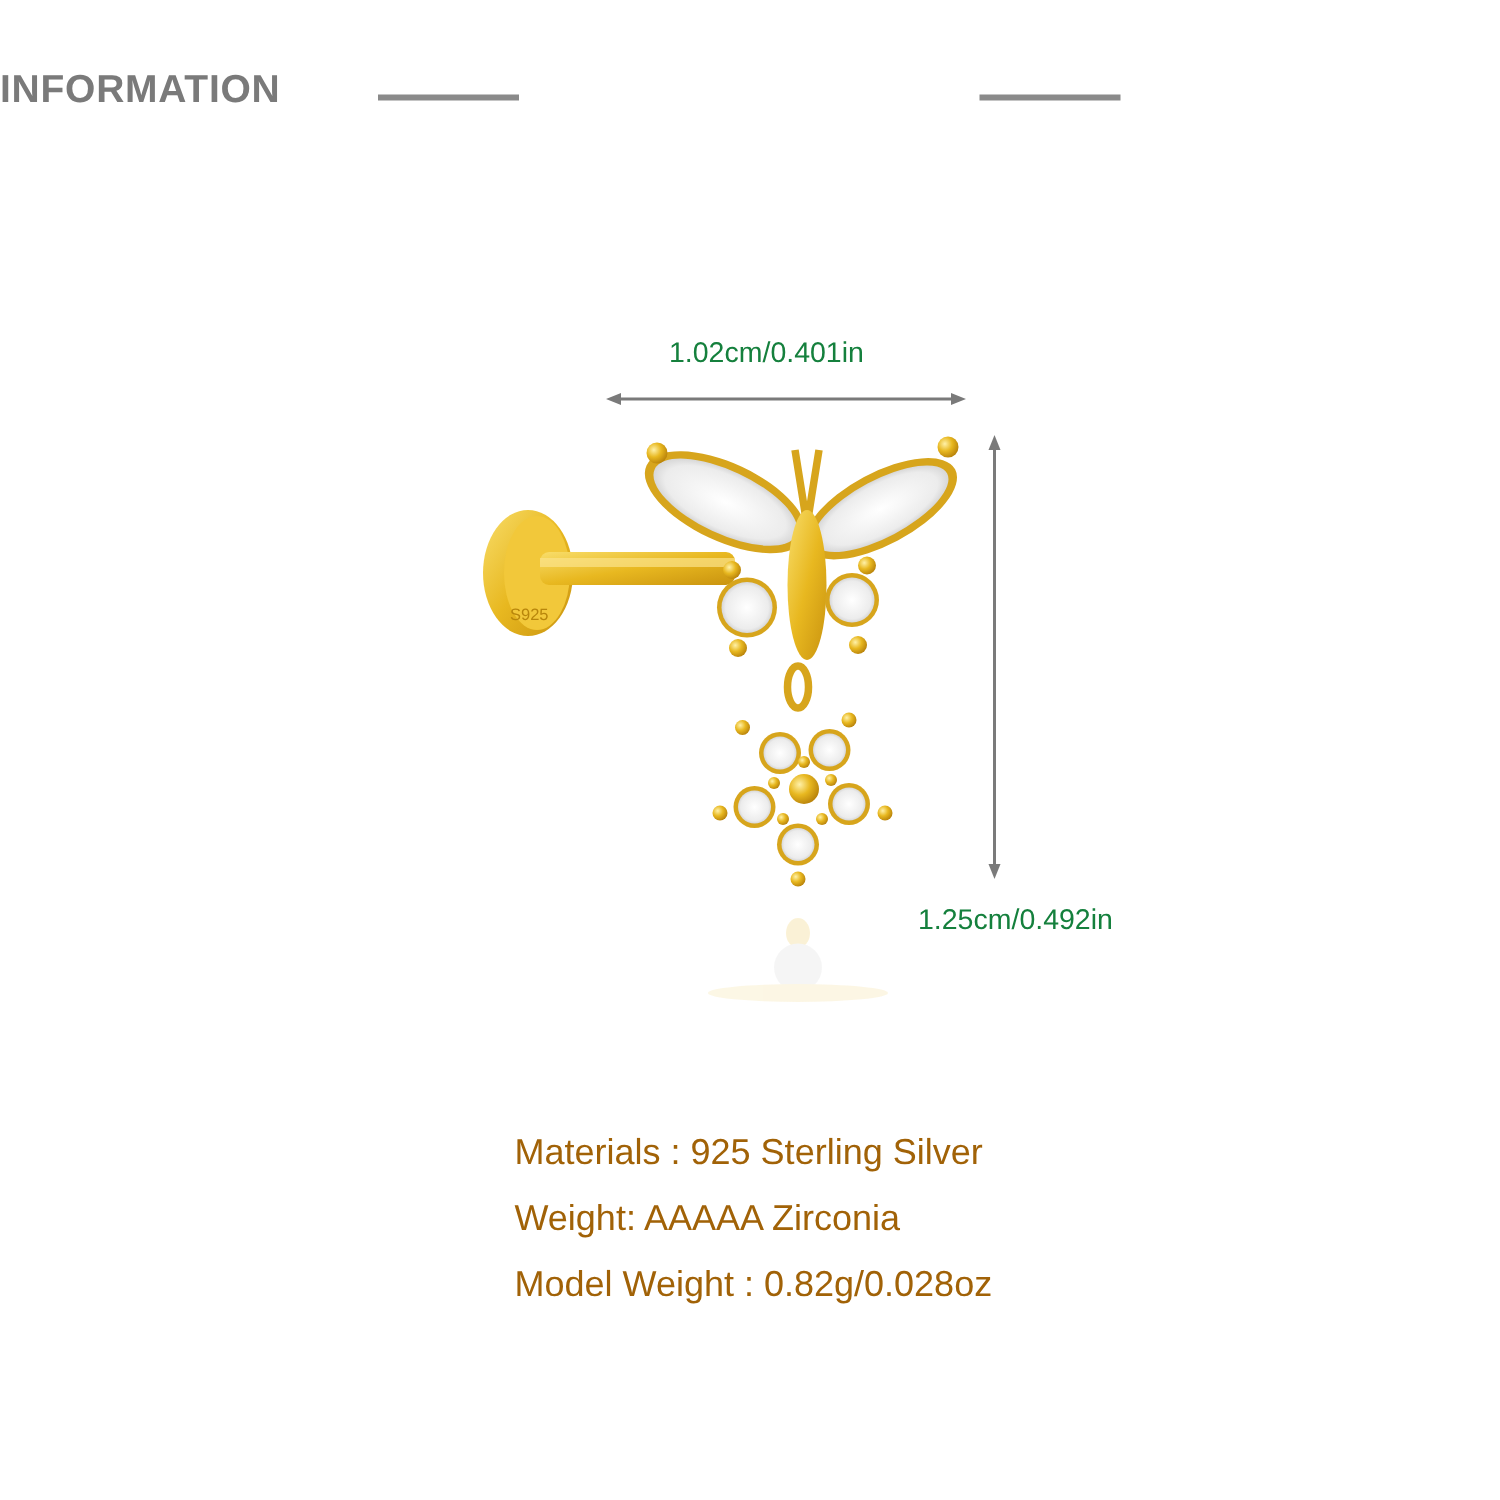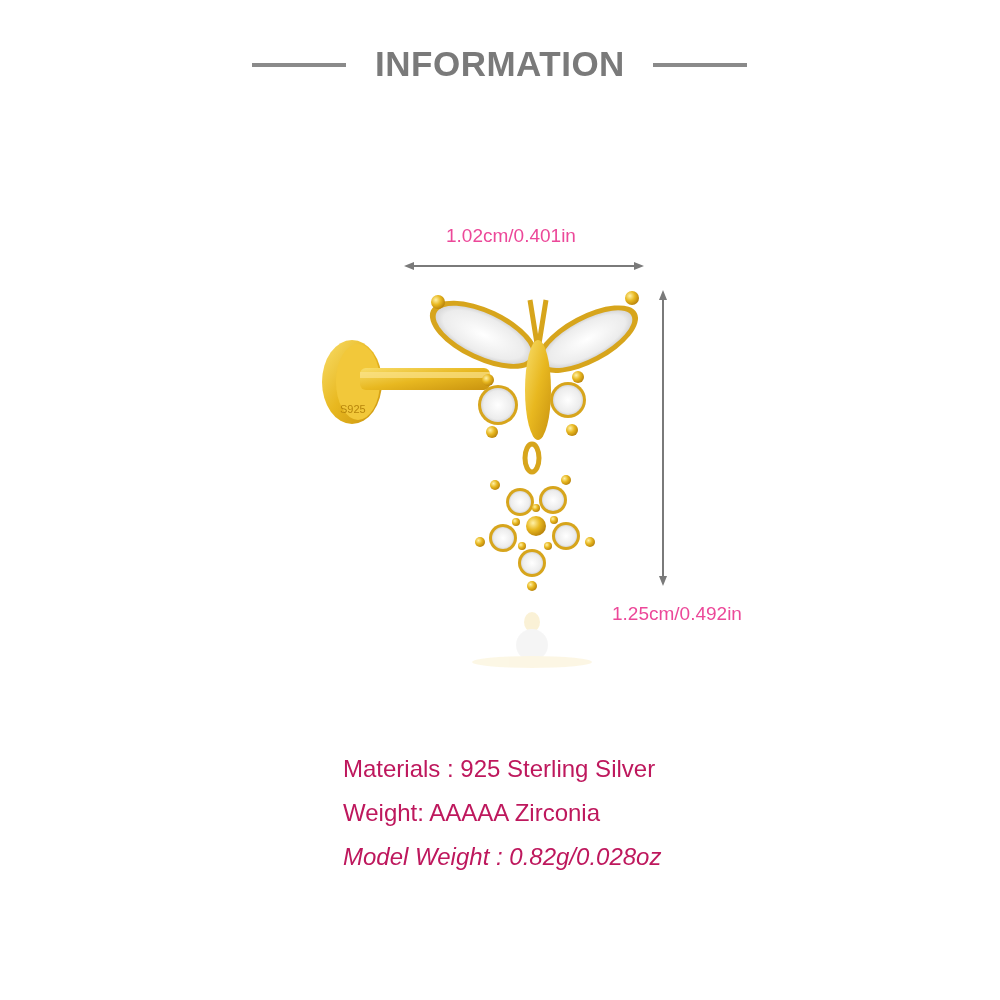--- a/index.html
+++ b/index.html
@@ -1,28 +1,28 @@
 <!DOCTYPE html>
 <html><head>
   <meta charset="utf-8">
   <style>
     html, body { margin: 0; padding: 0; background: #ffffff; }
     body { width: 1000px; height: 1000px; position: relative; overflow: hidden; font-family: "Liberation Sans", sans-serif; }
     .header-line { position: absolute; top: 63px; height: 4px; background: #8a8a8a; }
     .header-line.left { left: 252px; width: 94px; }
     .header-line.right { left: 653px; width: 94px; }
-    .header-title { position: absolute; top: 44px; left: 0; width: 1000px; text-align: center; font-size: 35px; font-weight: bold; color: #7a7a7a; letter-spacing: 0.5px; }
-    .dim-label { position: absolute; font-size: 19px; color: #ec4899; }
+    .header-title { position: absolute; top: 44px; left: 0; width: 1000px; text-align: left; font-size: 26px; font-weight: bold; color: #7a7a7a; letter-spacing: 0.5px; }
+    .dim-label { position: absolute; font-size: 19px; color: #15803d; }
     .dim-width-label { top: 225px; left: 446px; }
     .dim-height-label { top: 603px; left: 612px; }
     .arrow { position: absolute; }
-    .spec { position: absolute; left: 343px; font-size: 24px; color: #be185d; }
+    .spec { position: absolute; left: 343px; font-size: 24px; color: #a16207; }
     .spec.s0 { top: 755px; }
     .spec.s1 { top: 799px; }
-    .spec.s2 { top: 843px; font-style: italic; }
+    .spec.s2 { top: 843px; }
     .product { position: absolute; left: 310px; top: 280px; }
   </style>
 </head>
 <body>
 
 <div>
   <div class="header-line left"></div>
   <div class="header-title">INFORMATION</div>
   <div class="header-line right"></div>
 </div>

